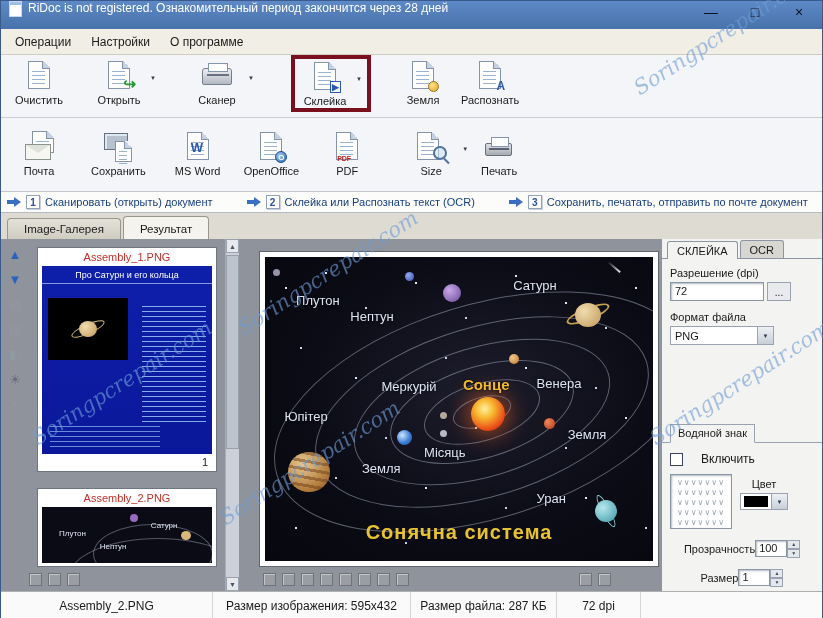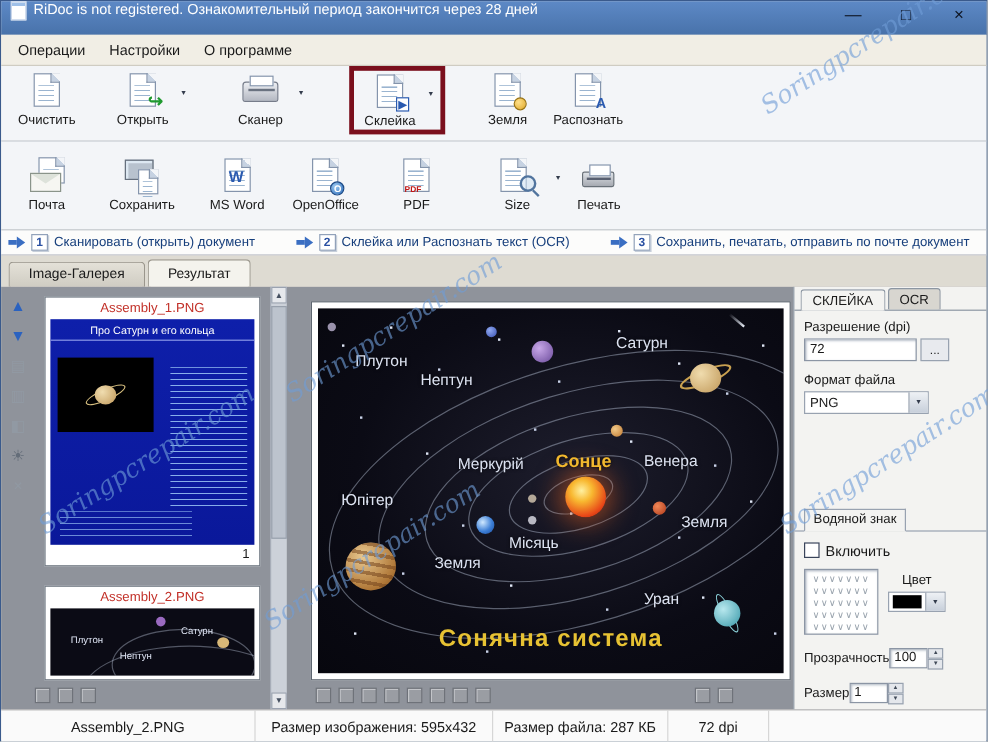--- a/index.html
+++ b/index.html
@@ -192,36 +192,36 @@
             box-shadow:inset 1px 1px 2px #aeb6c2; font-size:11px; padding:2px 4px; }
   .dots { width:24px; height:19px; background:#e8eaee; border:1px solid #98a2b0; font-size:10px;
           display:flex; align-items:flex-end; justify-content:center; padding-bottom:2px; }
   .select { width:104px; height:19px; background:#fff; border:1px solid #98a2b0; display:flex; align-items:center; }
   .selval { flex:1; font-size:11px; padding-left:4px; }
   .selarr { width:16px; height:100%; background:linear-gradient(#eef1f5,#c7cfda); border-left:1px solid #98a2b0;
             font-size:6px; color:#333c4c; display:flex; align-items:center; justify-content:center; }
   .wmtab { display:inline-block; background:#f3f3f1; border:1px solid #98a2b0; border-bottom-color:#f3f3f1;
            padding:2px 7px 3px; font-size:11px; position:relative; top:1px; margin-top:78px; }
   .wmline { border-top:1px solid #98a2b0; margin:0 -8px; }
-  .chkrow { display:flex; align-items:flex-start; gap:5px; margin-top:9px; }
+  .chkrow { display:flex; align-items:flex-end; gap:18px; margin-top:9px; }
   .chk { width:13px; height:13px; background:#fff; border:1px solid #39445a; }
   .patrow { display:flex; margin-top:8px; gap:8px; }
   .vpat { width:62px; height:55px; background:#fff; border:1px solid #8b95a4;
           box-shadow:inset 1px 1px 2px #aeb6c2; overflow:hidden; text-align:center;
           color:#9aa4ae; font-size:8px; line-height:10px; letter-spacing:1px; padding-top:3px; }
   .colcol { display:flex; flex-direction:column; align-items:center; gap:3px; padding-top:4px; }
   .colordd { display:flex; align-items:center; border:1px solid #98a2b0; background:#fff; height:17px; }
   .swatch { width:24px; height:11px; background:#000; margin:0 3px; }
   .spin { display:flex; }
   .spinval { width:32px; height:17px; background:#fff; border:1px solid #8b95a4; font-size:11px;
              padding:1px 3px; box-shadow:inset 1px 1px 2px #b6bec8; }
   .spinarr { width:13px; display:flex; flex-direction:column; }
   .spinarr span { flex:1; background:#e4e7ec; border:1px solid #98a2b0; font-size:5px; line-height:7px;
              text-align:center; color:#404a58; }
-  .ctlrow { display:flex; align-items:center; justify-content:flex-start; margin-top:11px; }
+  .ctlrow { display:flex; align-items:center; justify-content:center; margin-top:11px; }
 
   
   .chips { position:absolute; bottom:5px; display:flex; gap:6px; }
   .chip { width:13px; height:13px; background:#9a9da3; border:1px solid #6e7279; box-shadow:inset 1px 1px 0 #c3c5c9; }
   .gA{left:28px;} .gB{left:262px;} .gC{left:578px;}
   .statusbar { height:28px; background:#fafafa; border-top:1px solid #b0b0b0; display:flex; align-items:center;
                font-size:12px; flex:0 0 auto; }
   .seg { height:100%; display:flex; align-items:center; justify-content:center; border-right:1px solid #d6d6d6;
          white-space:nowrap; overflow:hidden; }
   .s1{width:212px;} .s2{width:198px;} .s3{width:146px;} .s4{width:84px;}

